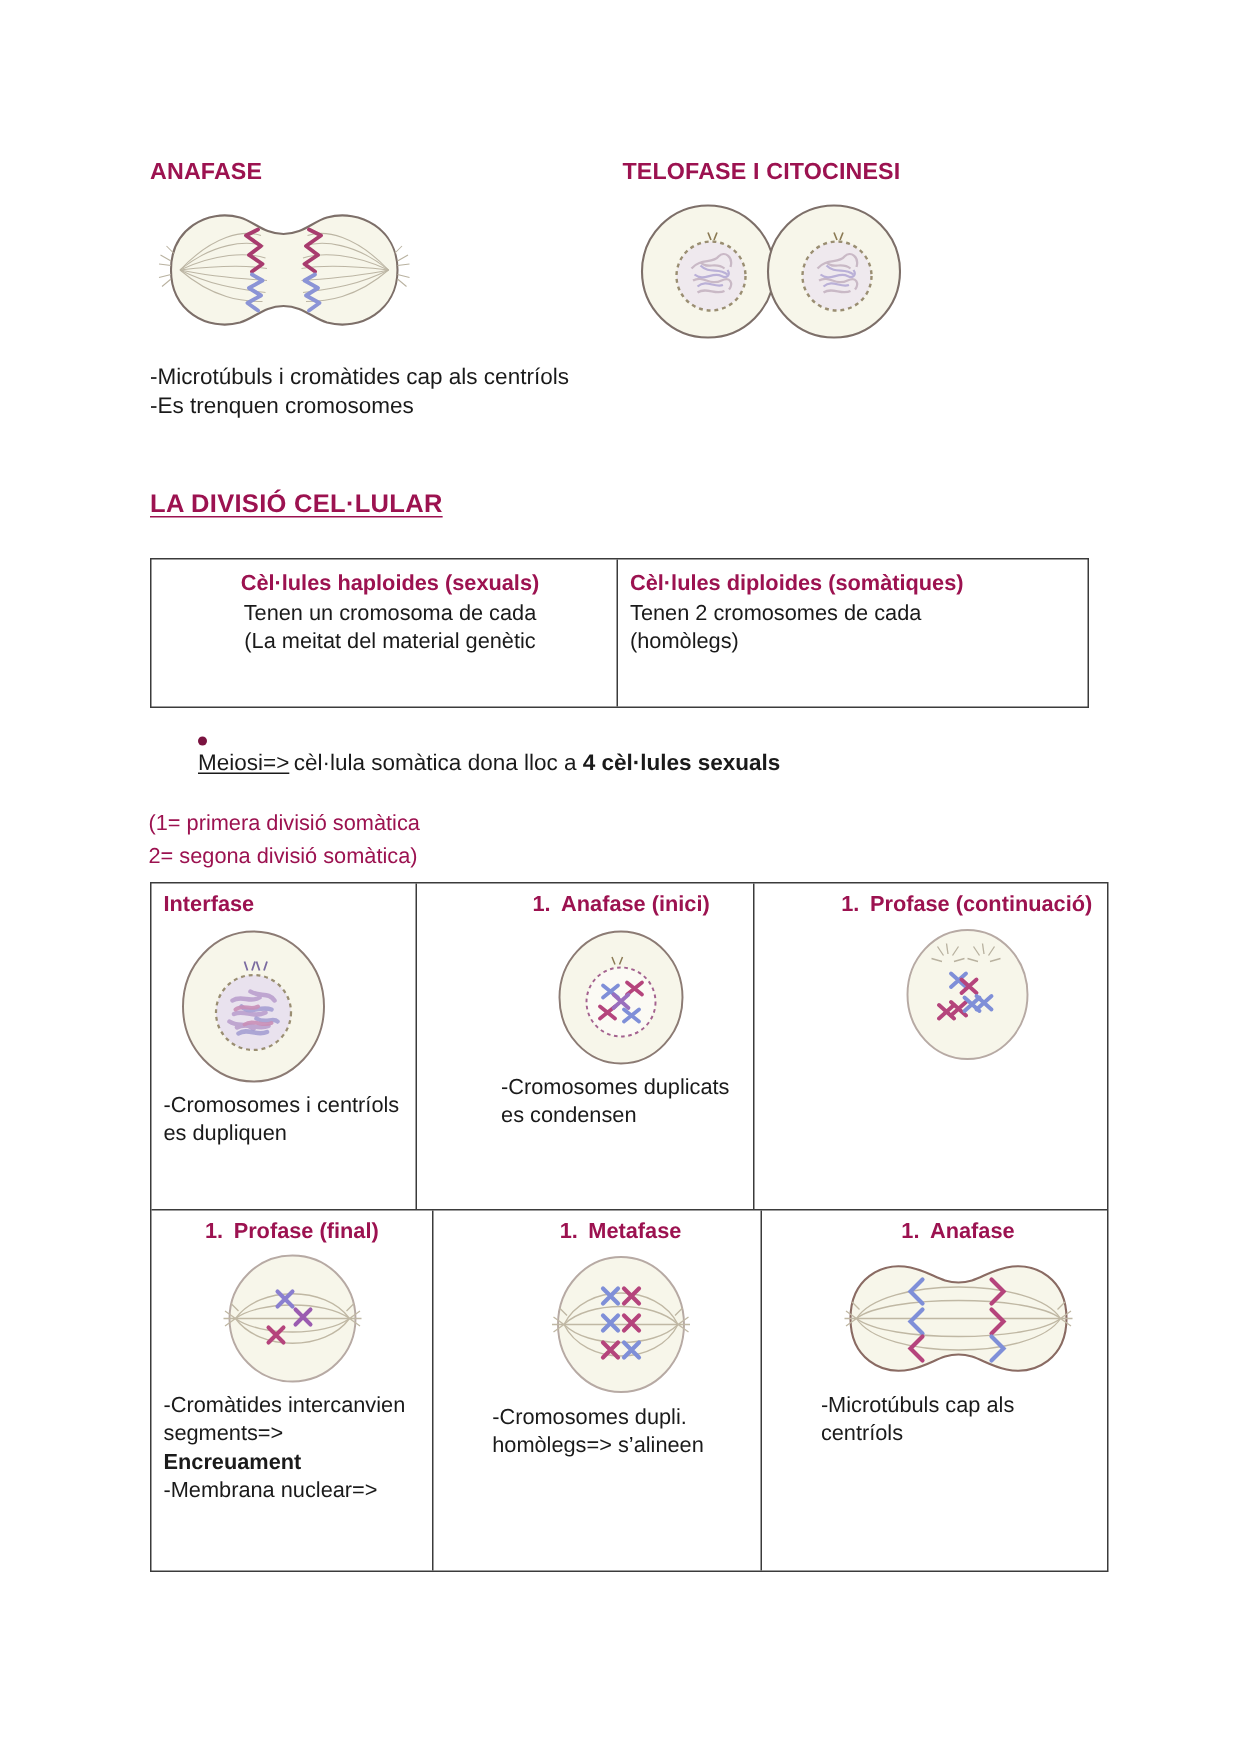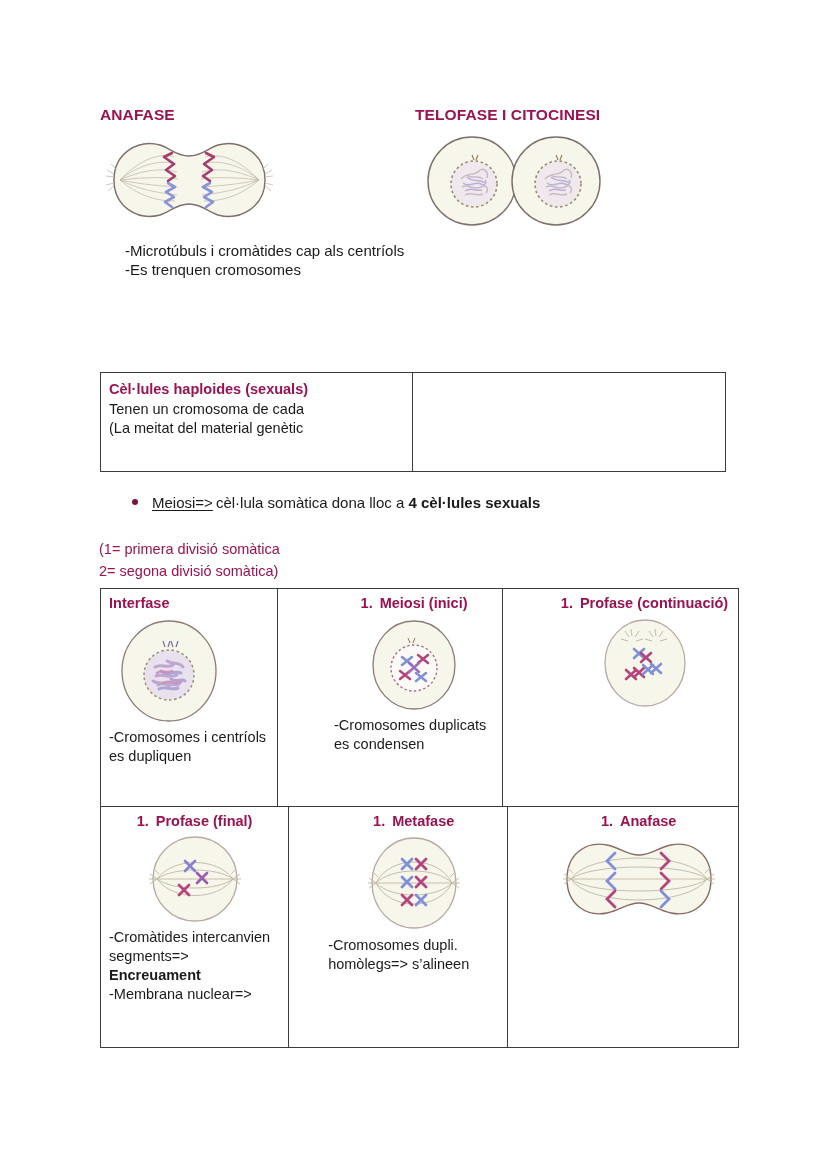--- a/index.html
+++ b/index.html
@@ -42,21 +42,21 @@
     margin: 0 0 6px 0;
     line-height: 1.2;
   }
   .phase-figure { margin: 2px 0 6px 2px; }
   .phase-desc {
     font-size: 15px;
     line-height: 1.28;
     color: #1a1a1a;
     white-space: pre-line;
   }
-  .phase-block.left .phase-desc { margin-top: 8px; margin-left: 25px; }
+  .phase-block.left .phase-desc { margin-top: 8px; }
   .phase-block.right .phase-desc { margin-top: 10px; }
 
   
   .section-heading {
     position: absolute;
     left: 100px;
     top: 326px;
     font-size: 17px;
     font-weight: bold;
     color: #9c1250;
@@ -76,20 +76,21 @@
     display: flex;
     box-sizing: border-box;
   }
   .cells-table .col {
     box-sizing: border-box;
     padding: 7px 0 0 8px;
   }
   .cells-table .col.first {
     width: 312px;
     border-right: 1.4px solid #3b3b3b;
+    text-align: center;
   }
   .cells-table .col.second { width: 314px; }
   .cell-head {
     font-size: 14.5px;
     font-weight: bold;
     color: #9c1250;
     line-height: 1.3;
     margin-bottom: 1px;
   }
   .cell-body {
@@ -101,20 +102,21 @@
 
   
   .bullet-line {
     position: absolute;
     left: 132px;
     top: 494px;
     font-size: 15px;
     color: #1a1a1a;
     display: flex;
     align-items: baseline;
+    flex-direction: column;
   }
   .bullet-dot {
     width: 6px; height: 6px;
     border-radius: 50%;
     background: #7a1340;
     margin-right: 14px;
     position: relative;
     top: -3px;
     flex: 0 0 auto;
   }
@@ -267,26 +269,32 @@
           <g stroke="#8c7b55" stroke-width="1.1" fill="none">
             <path d="M57,29 L55,24 M59,29 L61,24"></path>
             <path d="M141,29 L139,24 M143,29 L145,24"></path>
           </g>
         </svg>
       </div>
     </div>
 
   </div>
 
+  <div class="section-heading">LA DIVISIÓ CEL·LULAR</div>
 
   <div class="cells-table">
     <div class="col first">
       <div class="cell-head">Cèl·lules haploides (sexuals)</div>
       <div class="cell-body">Tenen un cromosoma de cada
 (La meitat del material genètic</div>
+    </div>
+    <div class="col second">
+      <div class="cell-head">Cèl·lules diploides (somàtiques)</div>
+      <div class="cell-body">Tenen 2 cromosomes de cada
+(homòlegs)</div>
     </div>
   </div>
 
   <div class="bullet-line">
     <span class="bullet-dot"></span>
     <span>
       <span class="bullet-key">Meiosi=&gt;</span><span>cèl·lula somàtica dona lloc a</span>&nbsp;<span class="bullet-strong">4 cèl·lules sexuals</span>
     </span>
   </div>
 
@@ -325,21 +333,21 @@
               <path d="M50,32 L48,26 M53,32 L55,26"></path>
               <path d="M58,32 L56,26 M61,32 L63,26"></path>
             </g>
           </svg>
         </div>
         <div class="m-text">-Cromosomes i centríols es dupliquen</div>
       </div>
 
       <div class="m-cell c2">
         <div class="m-title centered">
-          <span class="num">1.</span><span class="t-inner">Meiosi (inici)</span>
+          <span class="num">1.</span><span class="t-inner">Anafase (inici)</span>
         </div>
         <div class="m-fig">
           <svg width="96" height="98" viewBox="0 0 96 98">
             <ellipse cx="48" cy="50" rx="41" ry="44" fill="#f7f6ea" stroke="#8c7b74" stroke-width="1.3"></ellipse>
             <circle cx="48" cy="53" r="23" fill="#fbfaf4" stroke="#a4628f" stroke-width="1.3" stroke-dasharray="2.4 2.4"></circle>
             <g stroke-width="2.5" stroke-linecap="round" fill="none">
               <path d="M36,42 L46,50 M46,42 L36,50" stroke="#7f8fd8"></path>
               <path d="M52,40 L62,48 M62,40 L52,48" stroke="#b5447c"></path>
               <path d="M34,56 L44,64 M44,56 L34,64" stroke="#b5447c"></path>
               <path d="M50,58 L60,66 M60,58 L50,66" stroke="#7f8fd8"></path>
@@ -469,18 +477,19 @@
             <g stroke-width="2.8" stroke-linecap="round" fill="none">
               <path d="M56,20 L48,28 L56,36" stroke="#7f8fd8"></path>
               <path d="M102,20 L110,28 L102,36" stroke="#b5447c"></path>
               <path d="M56,40 L48,48 L56,56" stroke="#7f8fd8"></path>
               <path d="M102,40 L110,48 L102,56" stroke="#b5447c"></path>
               <path d="M56,58 L48,66 L56,74" stroke="#b5447c"></path>
               <path d="M102,58 L110,66 L102,74" stroke="#7f8fd8"></path>
             </g>
           </svg>
         </div>
+        <div class="m-text">-Microtúbuls cap als centríols</div>
       </div>
 
     </div>
   </div>
 
 </div>
 
 </body></html>

